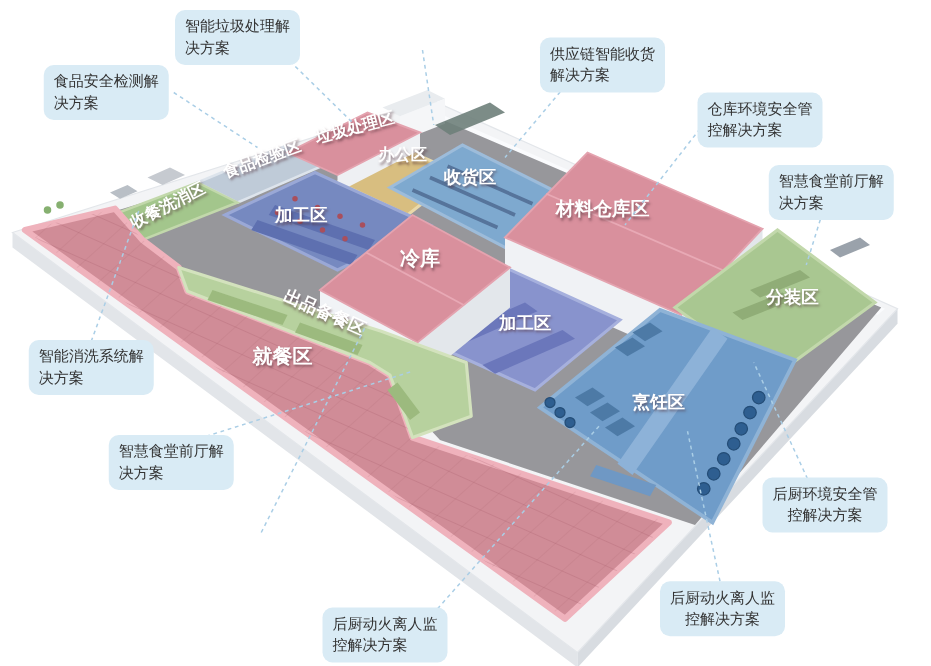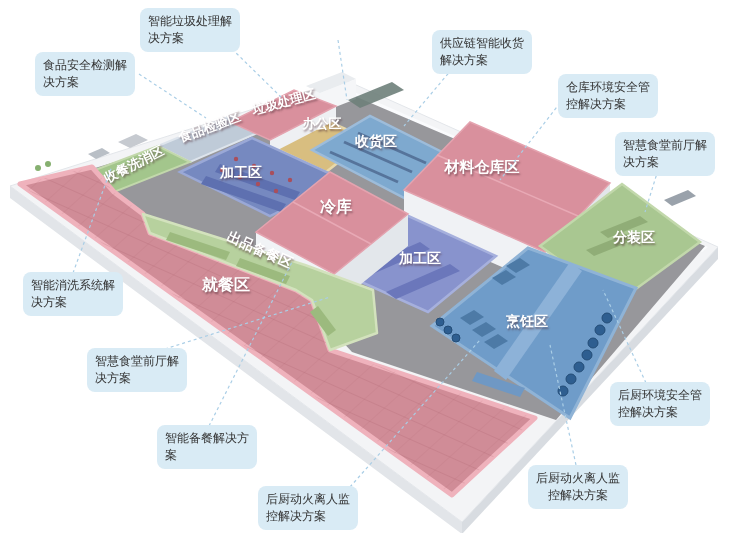--- a/index.html
+++ b/index.html
@@ -182,18 +182,17 @@
   </g>
 </svg>
 
 <div class="callout" style="left:140px;top:8px;"><span>智能垃圾处理解决方案</span></div>
 <div class="callout" style="left:432px;top:30px;"><span>供应链智能收货解决方案</span></div>
 <div class="callout" style="left:35px;top:52px;"><span>食品安全检测解决方案</span></div>
 <div class="callout" style="left:558px;top:74px;"><span>仓库环境安全管控解决方案</span></div>
 <div class="callout" style="left:615px;top:132px;"><span>智慧食堂前厅解决方案</span></div>
 <div class="callout" style="left:87px;top:348px;"><span>智慧食堂前厅解决方案</span></div>
 <div class="callout" style="left:23px;top:272px;"><span>智能消洗系统解决方案</span></div>
-<div class="callout" style="left:157px;top:425px;"><span>智能备餐解决方案</span></div>
 <div class="callout" style="left:258px;top:486px;"><span>后厨动火离人监控解决方案</span></div>
-<div class="callout" style="left:610px;top:382px;"><span>后厨环境安全管控解决方案</span></div>
+<div class="callout" style="left:610px;top:382px;text-align:center;"><span>后厨环境安全管控解决方案</span></div>
 <div class="callout" style="left:528px;top:465px;text-align:center;"><span>后厨动火离人监控解决方案</span></div>
 
 </div>
 
 </body></html>

